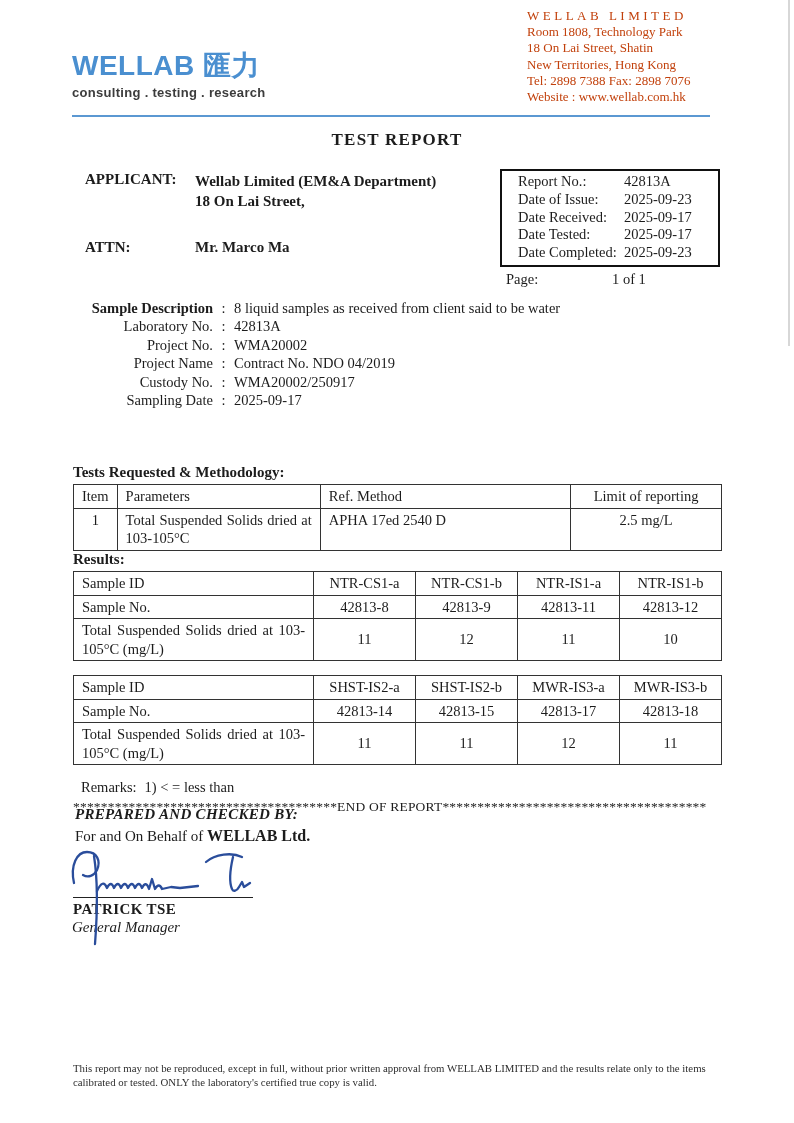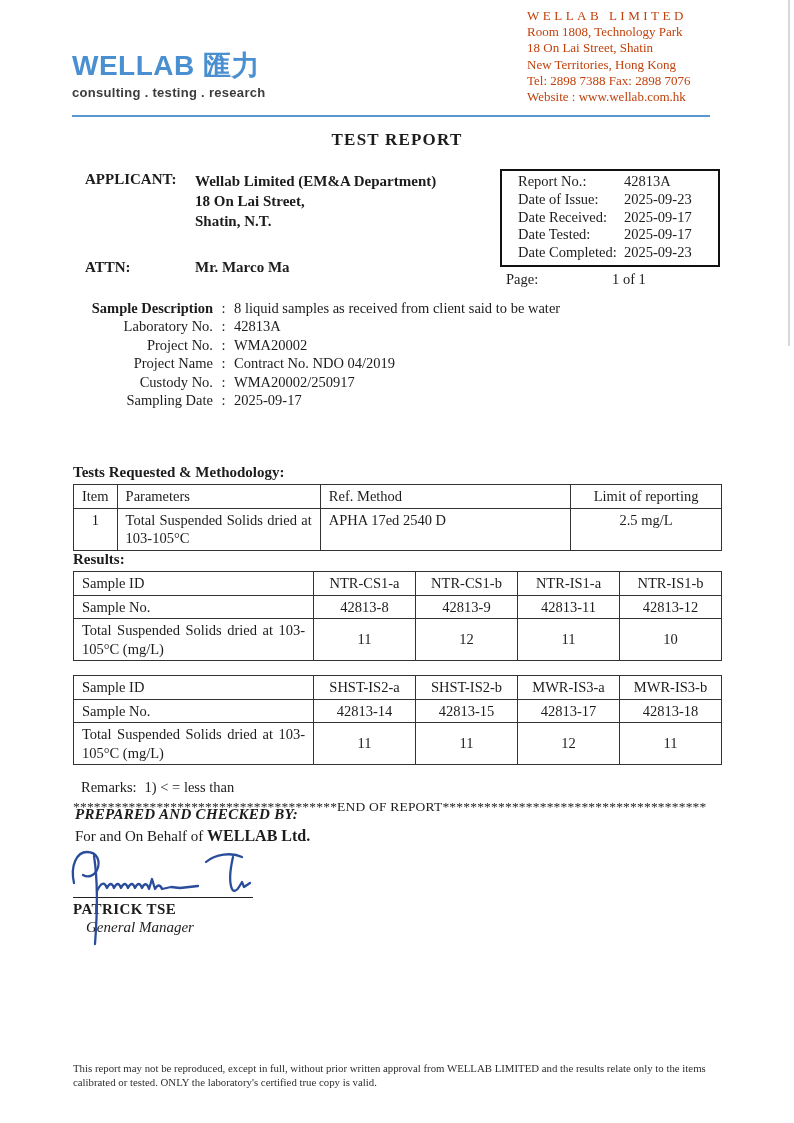--- a/index.html
+++ b/index.html
@@ -69,21 +69,21 @@
   .remarks-line { display: flex; font-size: 14.5px; margin-top: 6px; margin-left: 8px; }
   .remarks-text { margin-left: 8px; }
   .end-line { font-size: 13.5px; margin-top: 3px; white-space: nowrap; overflow: hidden; letter-spacing: 0.2px; }
   
   .prepared { position: absolute; left: 75px; top: 806px; font-size: 15px; font-style: italic; font-weight: 600; letter-spacing: 0.3px; }
   .behalf { position: absolute; left: 75px; top: 827px; font-size: 15px; }
   .behalf-company { font-weight: bold; font-size: 16px; }
   .signature-svg { position: absolute; left: 62px; top: 845px; z-index: 2; }
   .sig-underline { position: absolute; left: 73px; top: 897px; width: 180px; border-top: 1.6px solid #222; }
   .signer-name { position: absolute; left: 73px; top: 901px; font-size: 15px; font-weight: bold; letter-spacing: 0.4px; }
-  .signer-title { position: absolute; left: 86px; top: 919px; font-size: 15px; font-style: italic; text-align: right; }
+  .signer-title { position: absolute; left: 72px; top: 919px; font-size: 15px; font-style: italic; text-align: right; }
   
   .footer {
     position: absolute; left: 73px; top: 1062px; width: 652px;
     font-size: 10.8px; line-height: 13.6px; color: #2e2e2e;
   }
 </style>
 </head>
 <body>
 
 <div class="page">
@@ -104,21 +104,20 @@
   <div class="scan-edge"></div>
 
   <div class="title">TEST REPORT</div>
 
   <div class="applicant">
     <div class="app-row">
       <div class="app-label">APPLICANT:</div>
       <div class="app-lines">
         <div>Wellab Limited (EM&amp;A Department)</div>
         <div>18 On Lai Street,</div>
-        <div>Shatin, N.T.</div>
       </div>
     </div>
     <div class="attn-row">
       <div class="app-label">ATTN:</div>
       <div>Mr. Marco Ma</div>
     </div>
   </div>
 
   <div class="report-wrap">
     <div class="report-box">

